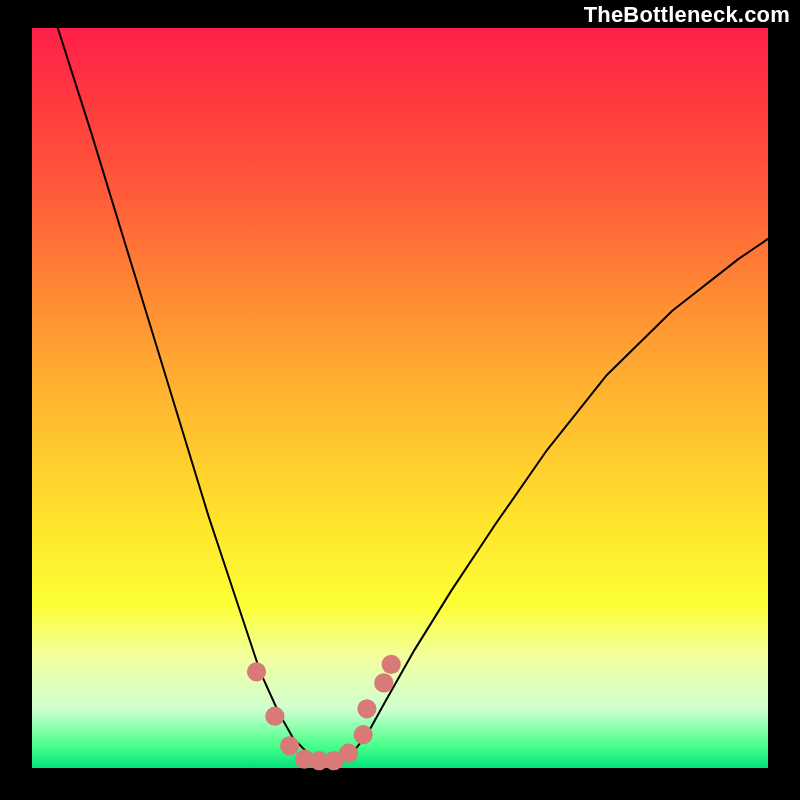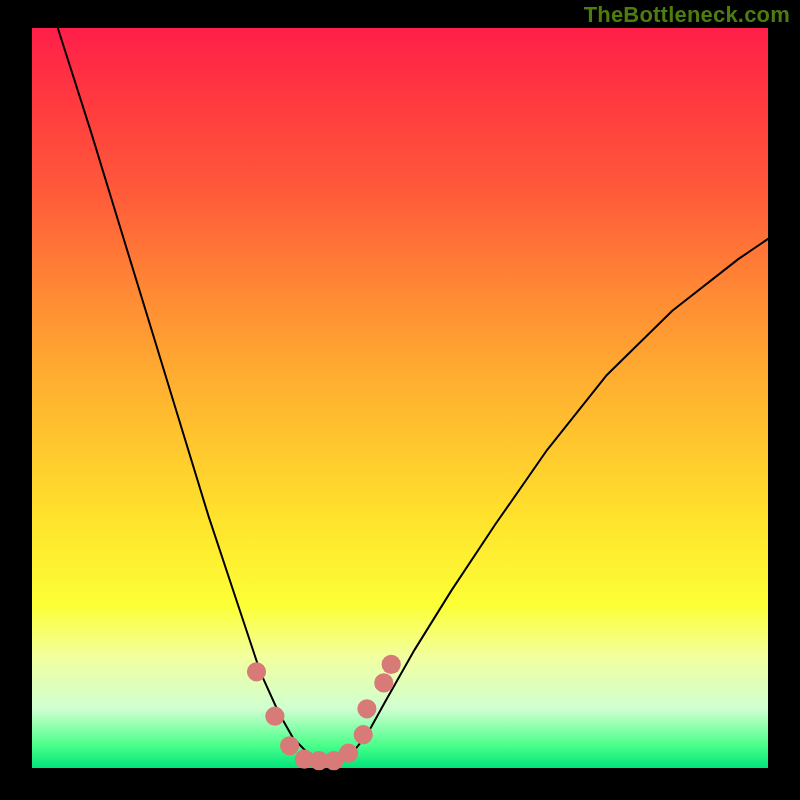--- a/index.html
+++ b/index.html
@@ -14,21 +14,21 @@
   .frame {
     position: relative;
     width: 800px;
     height: 800px;
     background: #000;
   }
   .watermark {
     position: absolute;
     top: 2px;
     right: 10px;
-    color: #4d7c0f;
+    color: #ffffff;
     font-size: 22px;
     font-weight: 600;
     letter-spacing: 0.2px;
     z-index: 10;
   }
   .plot-area {
     position: absolute;
     left: 32px;
     top: 28px;
     width: 736px;

